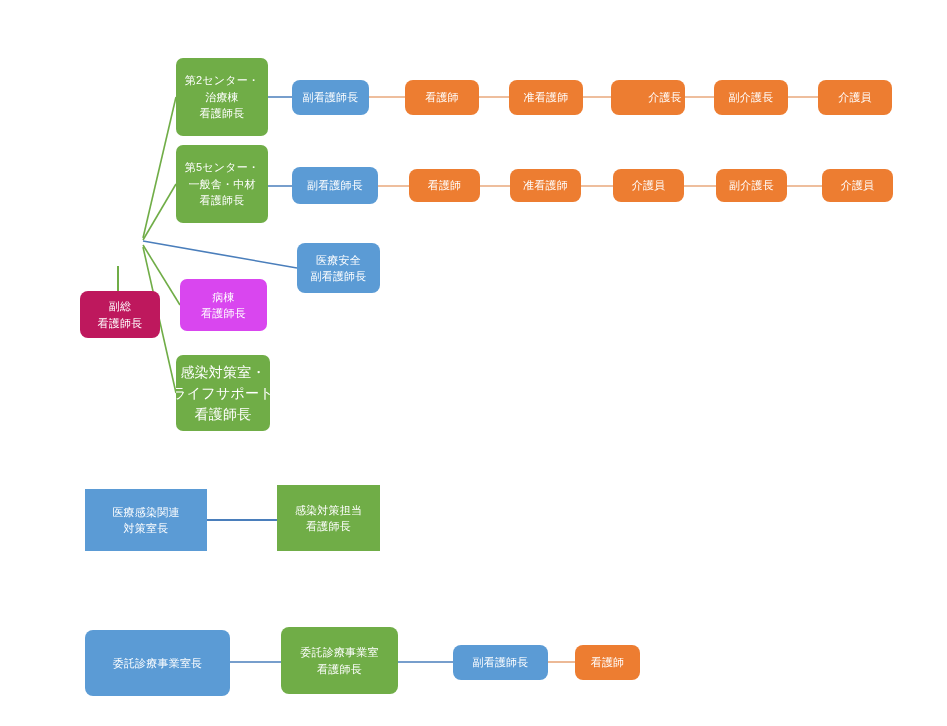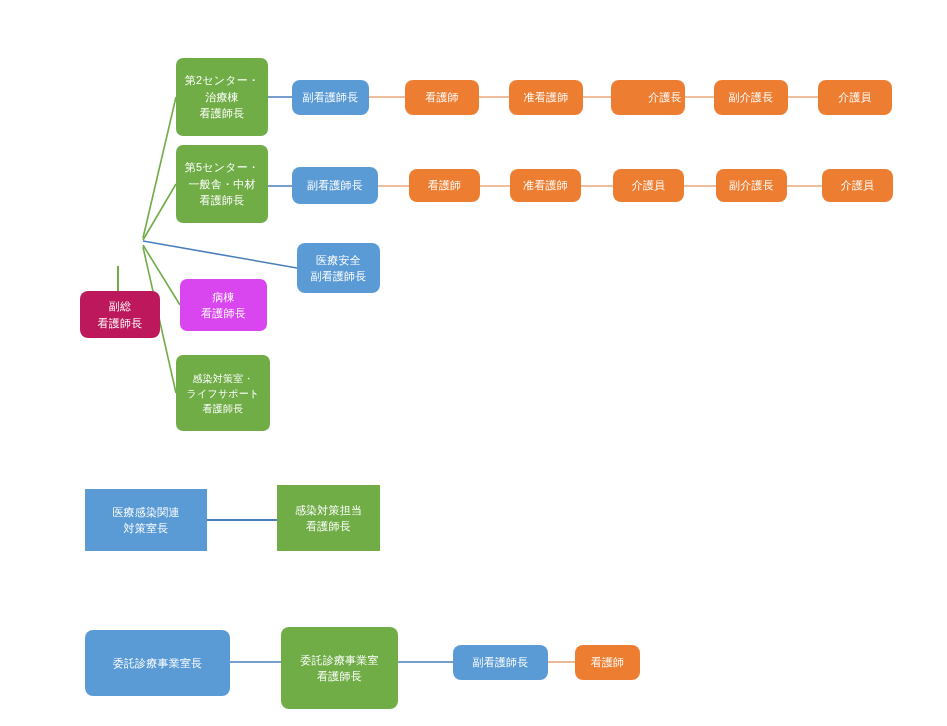--- a/index.html
+++ b/index.html
@@ -89,21 +89,21 @@
     </div>
     <div class="node rounded" style="left: 176px; top: 145px; width: 92px; height: 78px; background: rgb(112, 173, 71); font-size: 11px;">
       <span class="line">第5センター・</span>
       <span class="line">一般舎・中材</span>
       <span class="line">看護師長</span>
     </div>
     <div class="node rounded" style="left: 180px; top: 279px; width: 87px; height: 52px; background: #d946ef; font-size: 11px;">
       <span class="line">病棟</span>
       <span class="line">看護師長</span>
     </div>
-    <div class="node rounded" style="left: 176px; top: 355px; width: 94px; height: 76px; background: rgb(112, 173, 71); font-size: 10px;">
+    <div class="node rounded" style="left: 176px; top: 355px; width: 94px; height: 76px; background: rgb(112, 173, 71); font-size: 14px;">
       <span class="line">感染対策室・</span>
       <span class="line">ライフサポート</span>
       <span class="line">看護師長</span>
     </div>
     <div class="node soft" style="left: 297px; top: 243px; width: 83px; height: 50px; background: rgb(91, 155, 213); font-size: 11px;">
       <span class="line">医療安全</span>
       <span class="line">副看護師長</span>
     </div>
     <div class="node soft" style="left: 292px; top: 80px; width: 77px; height: 35px; background: rgb(91, 155, 213); font-size: 11px;">
       <span class="line">副看護師長</span>
@@ -145,21 +145,21 @@
       <span class="line">医療感染関連</span>
       <span class="line">対策室長</span>
     </div>
     <div class="node square" style="left: 277px; top: 485px; width: 103px; height: 66px; background: rgb(112, 173, 71); font-size: 11px;">
       <span class="line">感染対策担当</span>
       <span class="line">看護師長</span>
     </div>
     <div class="node soft" style="left: 85px; top: 630px; width: 145px; height: 66px; background: rgb(91, 155, 213); font-size: 11px;">
       <span class="line">委託診療事業室長</span>
     </div>
-    <div class="node soft" style="left: 281px; top: 627px; width: 117px; height: 82px; background: rgb(112, 173, 71); font-size: 11px;">
+    <div class="node soft" style="left: 281px; top: 627px; width: 117px; height: 67px; background: rgb(112, 173, 71); font-size: 11px;">
       <span class="line">委託診療事業室</span>
       <span class="line">看護師長</span>
     </div>
     <div class="node soft" style="left: 453px; top: 645px; width: 95px; height: 35px; background: rgb(91, 155, 213); font-size: 11px;">
       <span class="line">副看護師長</span>
     </div>
     <div class="node soft" style="left: 575px; top: 645px; width: 65px; height: 35px; background: rgb(237, 125, 49); font-size: 11px;">
       <span class="line">看護師</span>
     </div>
   </div>

